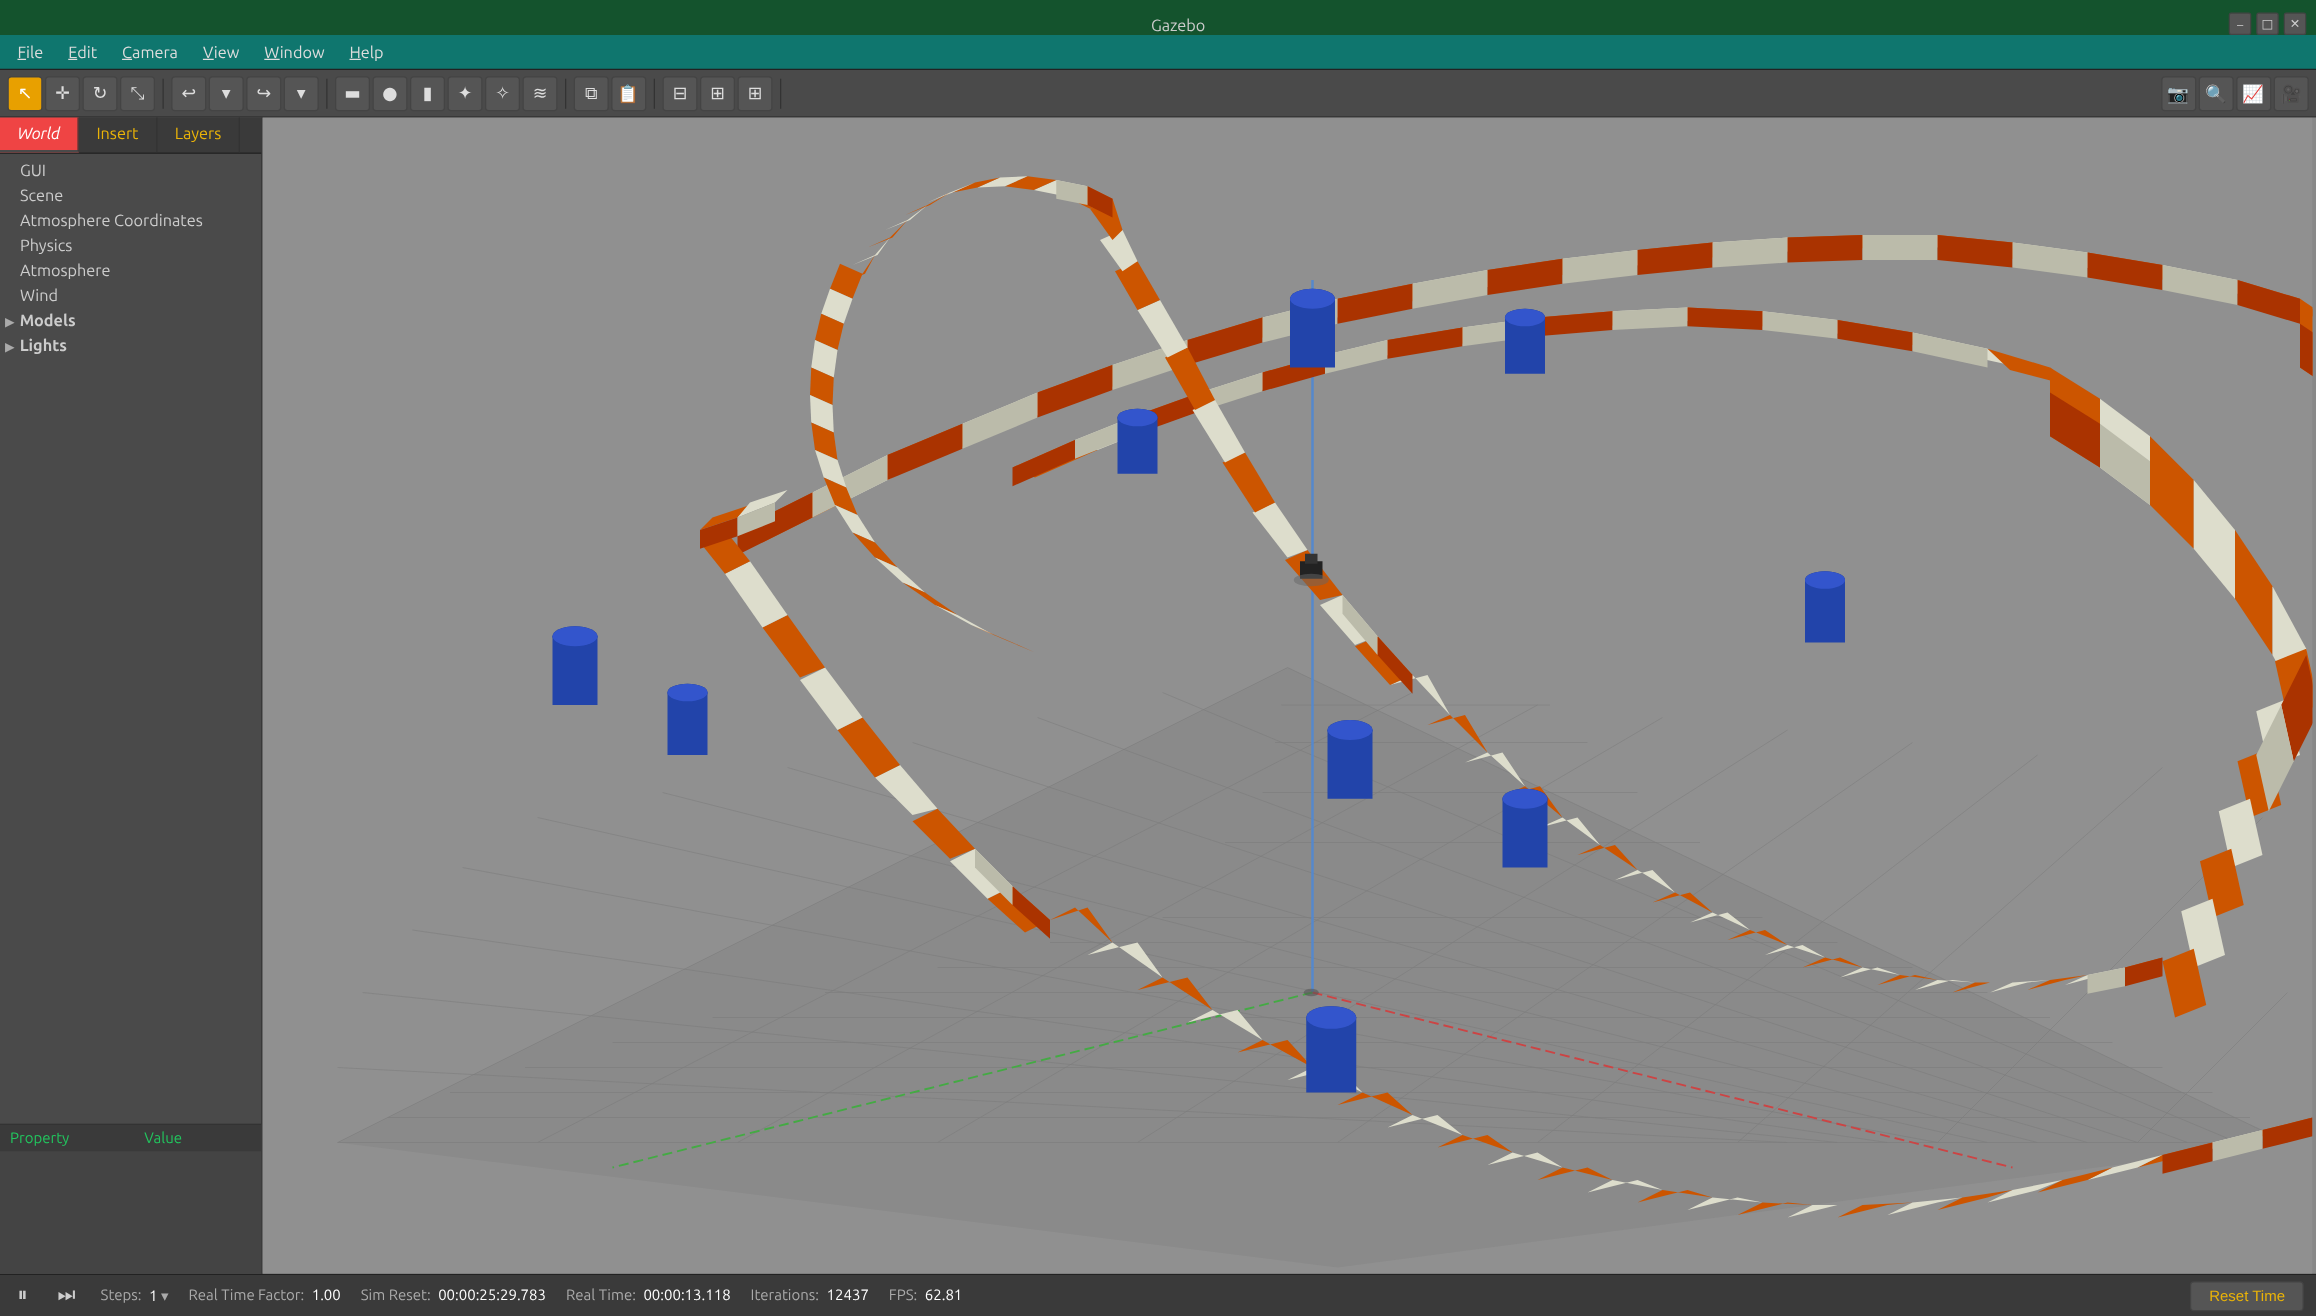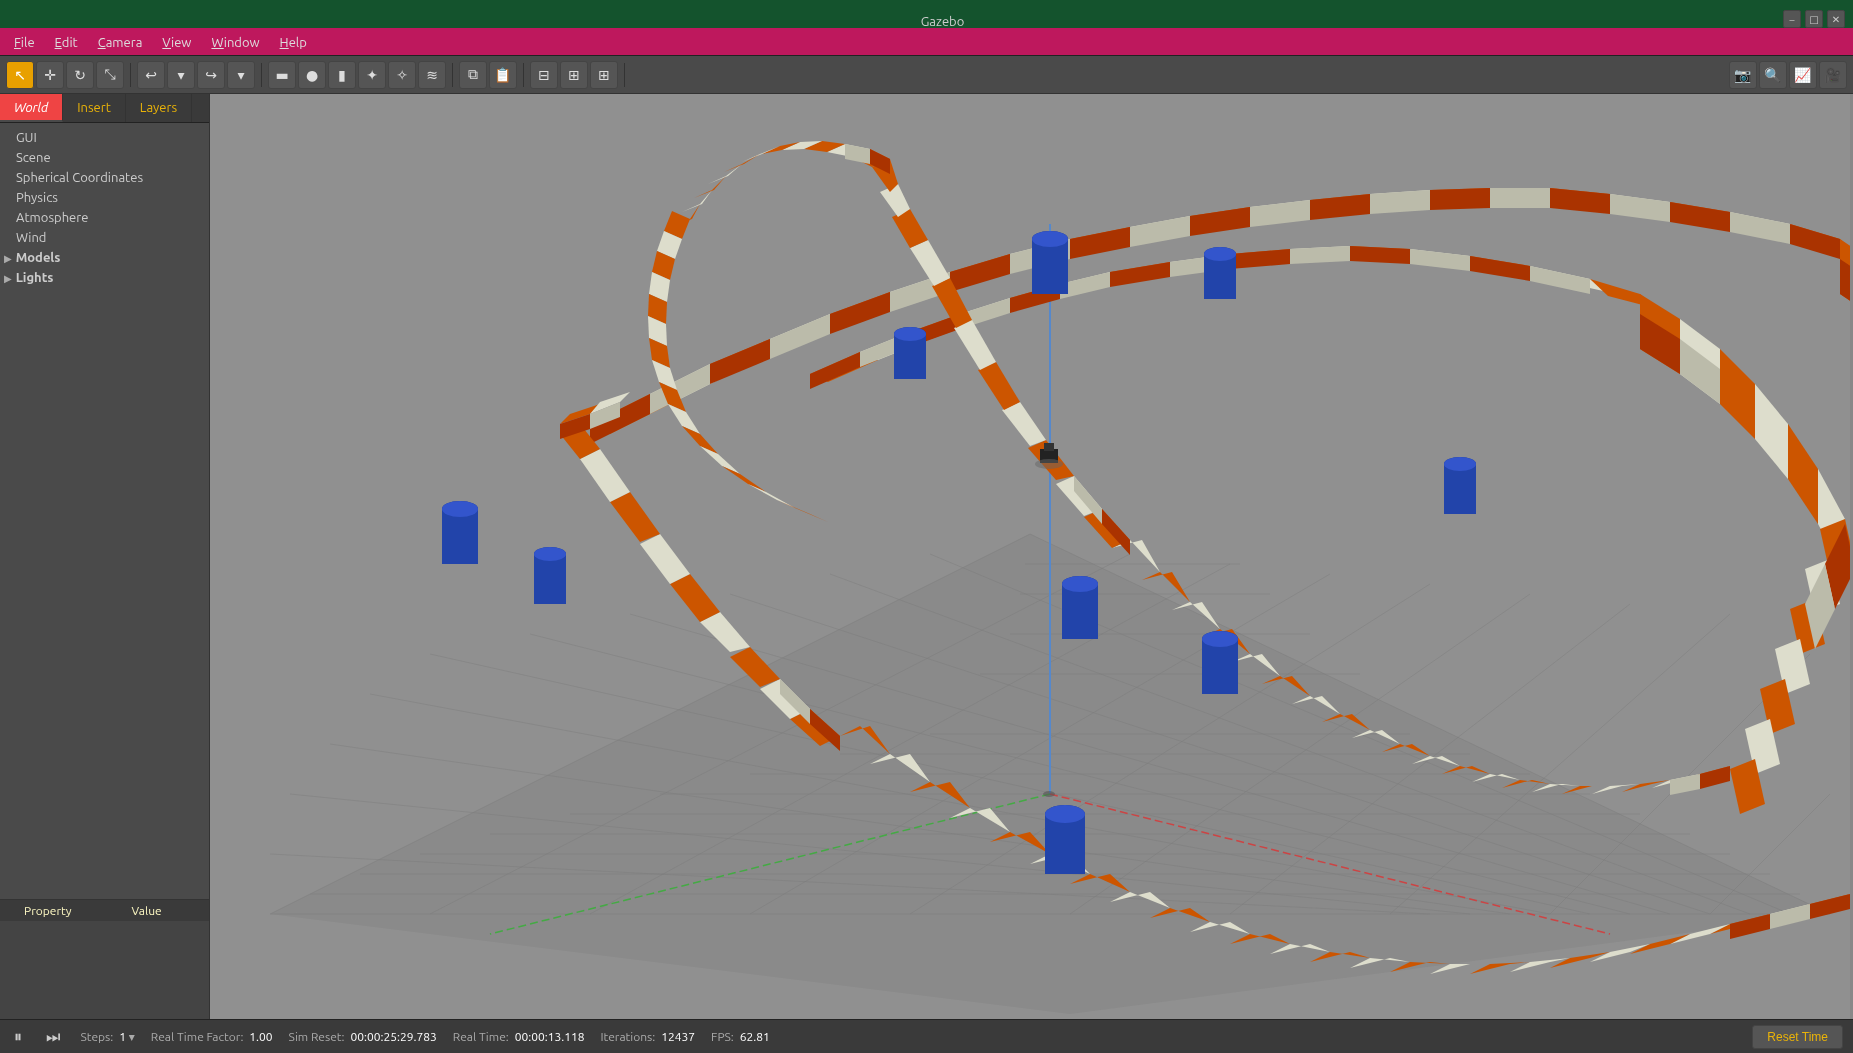--- a/index.html
+++ b/index.html
@@ -39,21 +39,21 @@
       border: 1px solid #444;
       cursor: pointer;
       display: flex; align-items: center; justify-content: center;
       color: #ccc; font-size: 10px;
     }
 
     
     #menu-bar {
       width: 100%;
       height: 28px;
-      background: #be185d;
+      background: #0f766e;
       display: flex;
       align-items: center;
       border-bottom: 1px solid #222;
       padding: 0 4px;
     }
     .menu-item {
       padding: 4px 10px;
       color: #ddd;
       cursor: pointer;
       font-size: 13px;
@@ -141,23 +141,23 @@
 
     
     #property-panel {
       height: 120px;
       background: #444;
       border-top: 1px solid #333;
     }
     #property-header {
       display: flex;
       background: #3a3a3a;
-      padding: 4px 24px;
+      padding: 4px 8px;
       font-size: 12px;
-      color: #fef9c3;
+      color: #22c55e;
       gap: 60px;
     }
 
     
     #viewport {
       flex: 1;
       background: #888;
       position: relative;
       overflow: hidden;
     }
@@ -266,21 +266,21 @@
 
     <div id="tab-bar">
       <div class="tab active">World</div>
       <div class="tab">Insert</div>
       <div class="tab">Layers</div>
     </div>
 
     <div id="world-tree">
       <div class="tree-item">GUI</div>
       <div class="tree-item">Scene</div>
-      <div class="tree-item">Spherical Coordinates</div>
+      <div class="tree-item">Atmosphere Coordinates</div>
       <div class="tree-item">Physics</div>
       <div class="tree-item">Atmosphere</div>
       <div class="tree-item">Wind</div>
       <div class="tree-item has-arrow">
         <span class="tree-arrow">▶</span>Models
       </div>
       <div class="tree-item has-arrow">
         <span class="tree-arrow">▶</span>Lights
       </div>
     </div>

